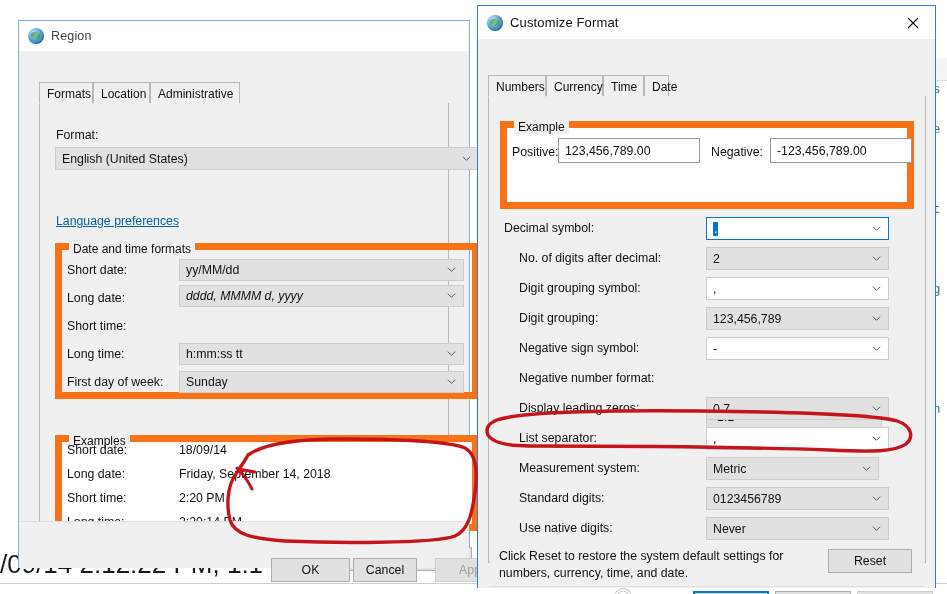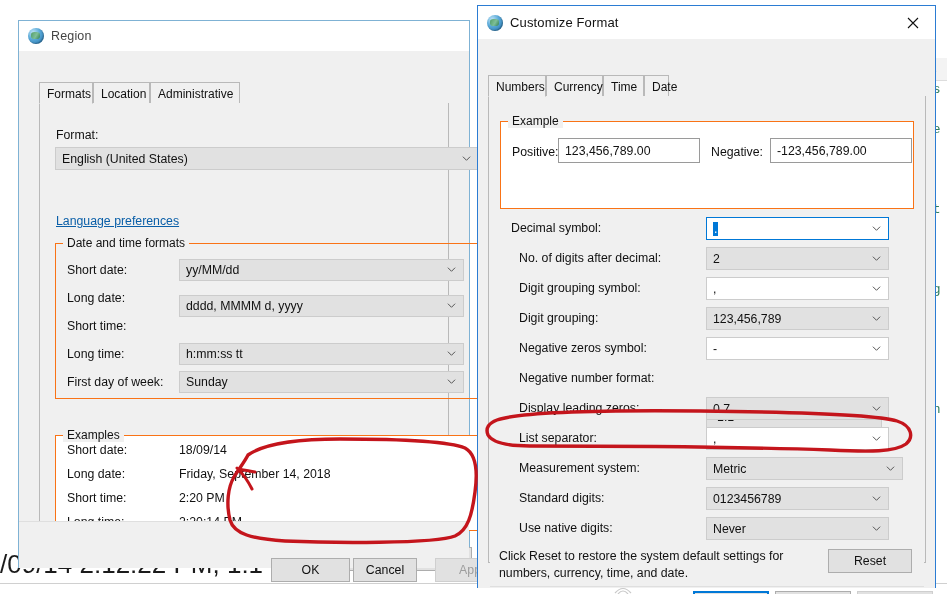--- a/index.html
+++ b/index.html
@@ -73,21 +73,21 @@
   .tab {
     position: absolute; top: 0; height: 22px; box-sizing: border-box;
     border: 1px solid #b9b9b9; border-bottom: none; background: #f0f0f0;
     font-size: 12px; color: #111; padding: 2px 7px 0 7px; line-height: 18px;
     white-space: nowrap;
   }
   .tab.sel { background: #f0f0f0; border-bottom: 1px solid #f0f0f0; z-index: 3; }
   .tabline { position: absolute; left: 0; height: 1px; background: #b9b9b9; }
 
   
-  .group { position: absolute; box-sizing: border-box; border: 1px solid #f97316; }
+  .group { position: absolute; box-sizing: border-box; border: 7px solid #f97316; }
   .group-title {
     position: absolute; background: #f0f0f0; padding: 0 4px;
     font-size: 12px; color: #111; top: -8px; left: 7px; white-space: nowrap;
   }
 
   .lbl { position: absolute; font-size: 12.3px; color: #111; white-space: nowrap; }
 
   
   .combo {
     position: absolute; box-sizing: border-box;
@@ -202,21 +202,21 @@
 
       <div class="lbl" style="left:48px; top:212px;">Short date:</div>
       <div class="combo" style="left:160px; top:208px; width:285px; height:22px;">
         <span>yy/MM/dd</span>
         <svg class="chev" viewBox="0 0 10 10">
             <path d="M1 3 L5 7 L9 3" stroke="#555" stroke-width="1.1" fill="none"></path>
           </svg>
       </div>
 
       <div class="lbl" style="left:48px; top:240px;">Long date:</div>
-      <div class="combo" style="left:160px; top:244px; width:285px; height:22px;">
+      <div class="combo" style="left:160px; top:234px; width:285px; height:22px;font-style:italic;">
         <span>dddd, MMMM d, yyyy</span>
         <svg class="chev" viewBox="0 0 10 10">
             <path d="M1 3 L5 7 L9 3" stroke="#555" stroke-width="1.1" fill="none"></path>
           </svg>
       </div>
 
       <div class="lbl" style="left:48px; top:268px;">Short time:</div>
 
       <div class="lbl" style="left:48px; top:296px;">Long time:</div>
       <div class="combo" style="left:160px; top:292px; width:285px; height:22px;">
@@ -306,21 +306,21 @@
       <div class="tbox" style="left:80px; top:99px; width:142px; height:25px;">
         <span>123,456,789.00</span>
       </div>
 
       <div class="lbl" style="left:233px; top:106px;">Negative:</div>
       <div class="tbox" style="left:292px; top:99px; width:142px; height:25px;">
         <span>-123,456,789.00</span>
       </div>
 
       <div id="settings-host">
-          <div class="lbl" style="left: 33px; top: 182px;">Decimal symbol:</div>
+          <div class="lbl" style="left: 26px; top: 182px;">Decimal symbol:</div>
           <div class="combo focus" style="left: 228px; top: 178px; width: 183px; height: 23px;">
             <span class="selchar">.</span>
             <svg class="chev" viewBox="0 0 10 10">
               <path d="M1 3 L5 7 L9 3" stroke="#555" stroke-width="1.1" fill="none"></path>
             </svg>
           </div>
           <div class="lbl" style="left: 41px; top: 212px;">No. of digits after decimal:</div>
           <div class="combo" style="left: 228px; top: 208px; width: 183px; height: 23px;">
             <span>2</span>
             <svg class="chev" viewBox="0 0 10 10">
@@ -334,21 +334,21 @@
               <path d="M1 3 L5 7 L9 3" stroke="#555" stroke-width="1.1" fill="none"></path>
             </svg>
           </div>
           <div class="lbl" style="left: 41px; top: 272px;">Digit grouping:</div>
           <div class="combo" style="left: 228px; top: 268px; width: 183px; height: 23px;">
             <span>123,456,789</span>
             <svg class="chev" viewBox="0 0 10 10">
               <path d="M1 3 L5 7 L9 3" stroke="#555" stroke-width="1.1" fill="none"></path>
             </svg>
           </div>
-          <div class="lbl" style="left: 41px; top: 302px;">Negative zeros symbol:</div>
+          <div class="lbl" style="left: 41px; top: 302px;">Negative sign symbol:</div>
           <div class="combo white" style="left: 228px; top: 298px; width: 183px; height: 23px;">
             <span>-</span>
             <svg class="chev" viewBox="0 0 10 10">
               <path d="M1 3 L5 7 L9 3" stroke="#555" stroke-width="1.1" fill="none"></path>
             </svg>
           </div>
           <div class="lbl" style="left: 41px; top: 332px;">Negative number format:</div>
           <div class="combo" style="left: 228px; top: 328px; width: 176px; height: 23px; margin-top: 38px;">
             <span>-1.1</span>
             <svg class="chev" viewBox="0 0 10 10">
@@ -363,21 +363,21 @@
             </svg>
           </div>
           <div class="lbl" style="left: 41px; top: 392px;">List separator:</div>
           <div class="combo white" style="left: 228px; top: 388px; width: 183px; height: 23px;">
             <span>,</span>
             <svg class="chev" viewBox="0 0 10 10">
               <path d="M1 3 L5 7 L9 3" stroke="#555" stroke-width="1.1" fill="none"></path>
             </svg>
           </div>
           <div class="lbl" style="left: 41px; top: 422px;">Measurement system:</div>
-          <div class="combo" style="left: 228px; top: 418px; width: 197px; height: 23px;">
+          <div class="combo" style="left: 228px; top: 418px; width: 173px; height: 23px;">
             <span>Metric</span>
             <svg class="chev" viewBox="0 0 10 10">
               <path d="M1 3 L5 7 L9 3" stroke="#555" stroke-width="1.1" fill="none"></path>
             </svg>
           </div>
           <div class="lbl" style="left: 41px; top: 452px;">Standard digits:</div>
           <div class="combo" style="left: 228px; top: 448px; width: 183px; height: 23px;">
             <span>0123456789</span>
             <svg class="chev" viewBox="0 0 10 10">
               <path d="M1 3 L5 7 L9 3" stroke="#555" stroke-width="1.1" fill="none"></path>

